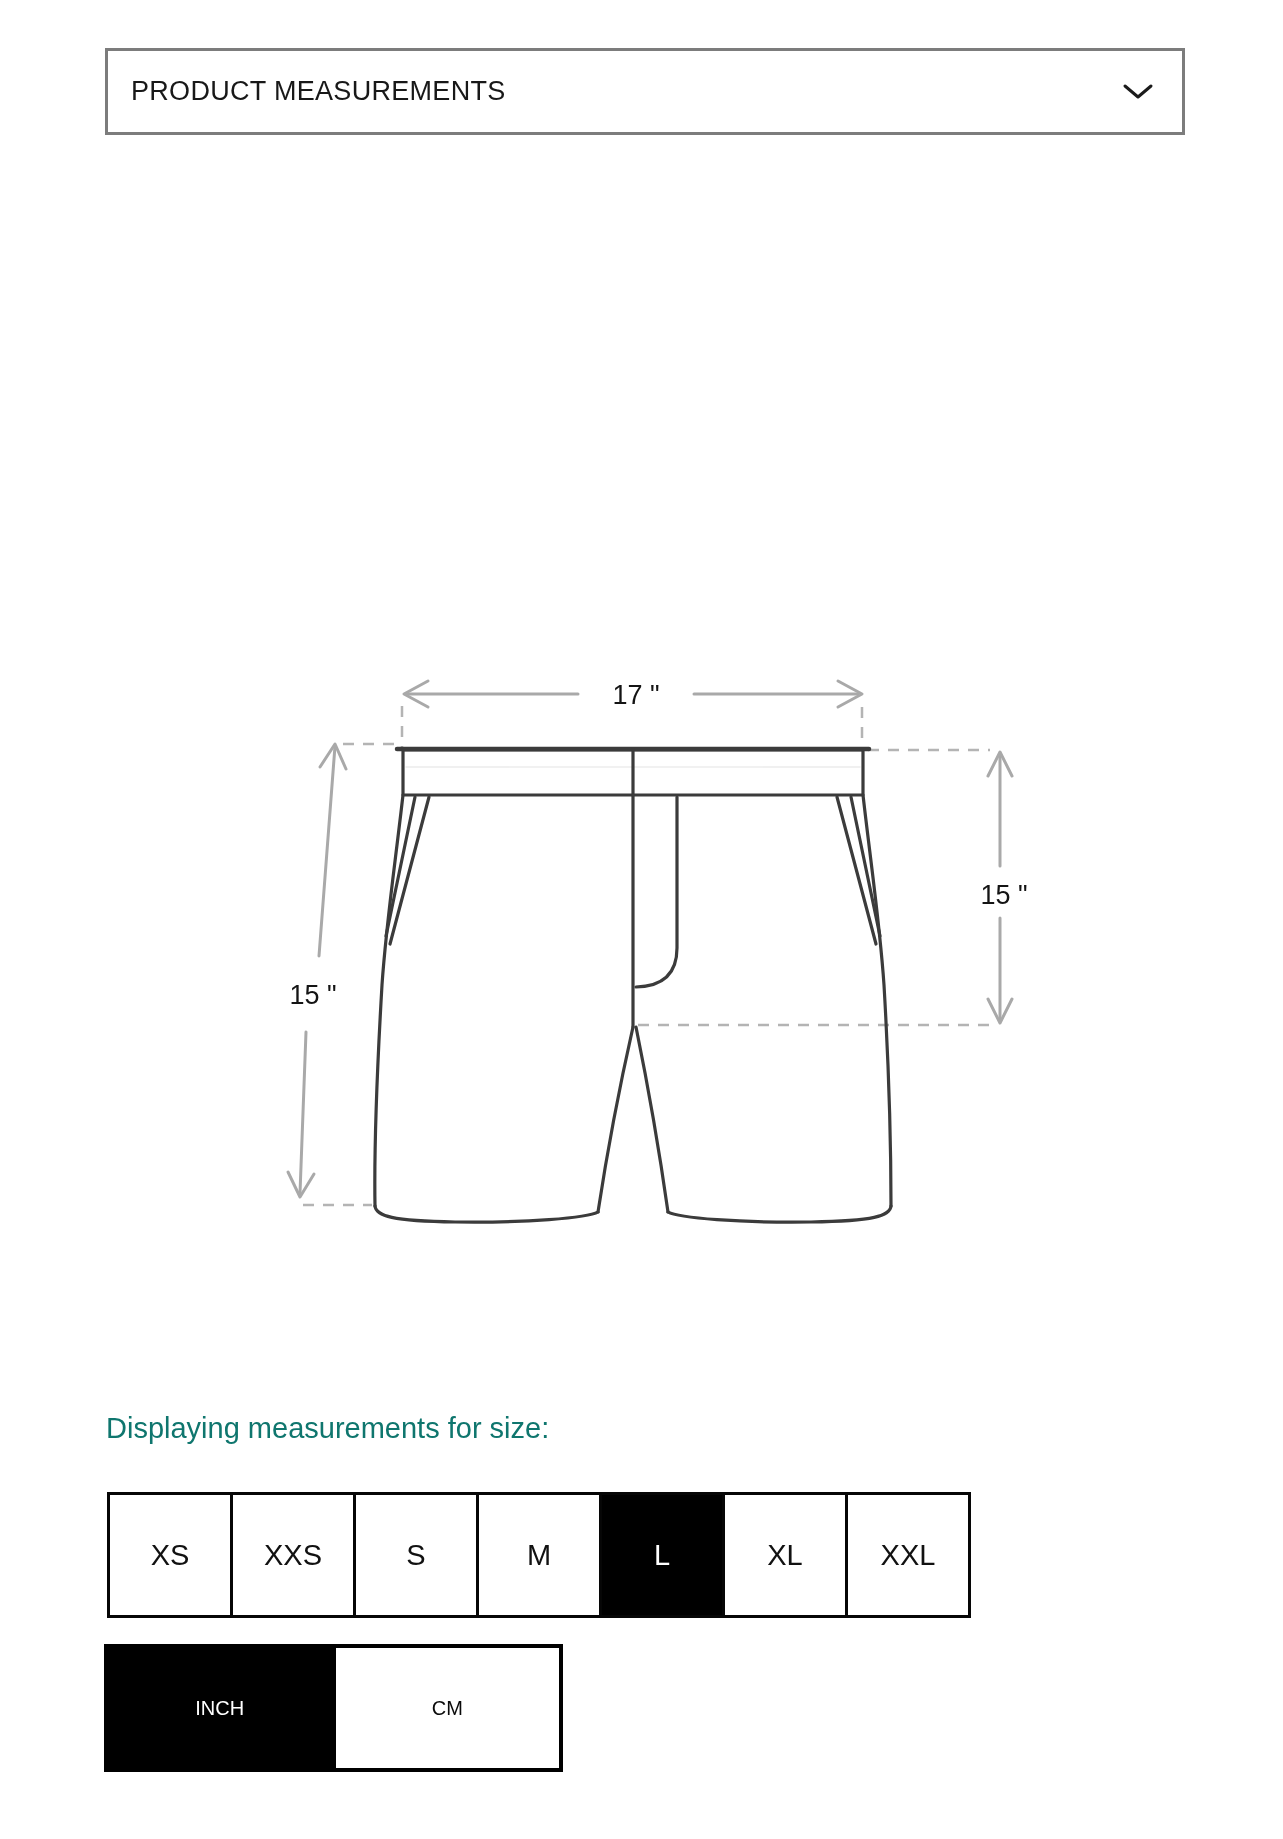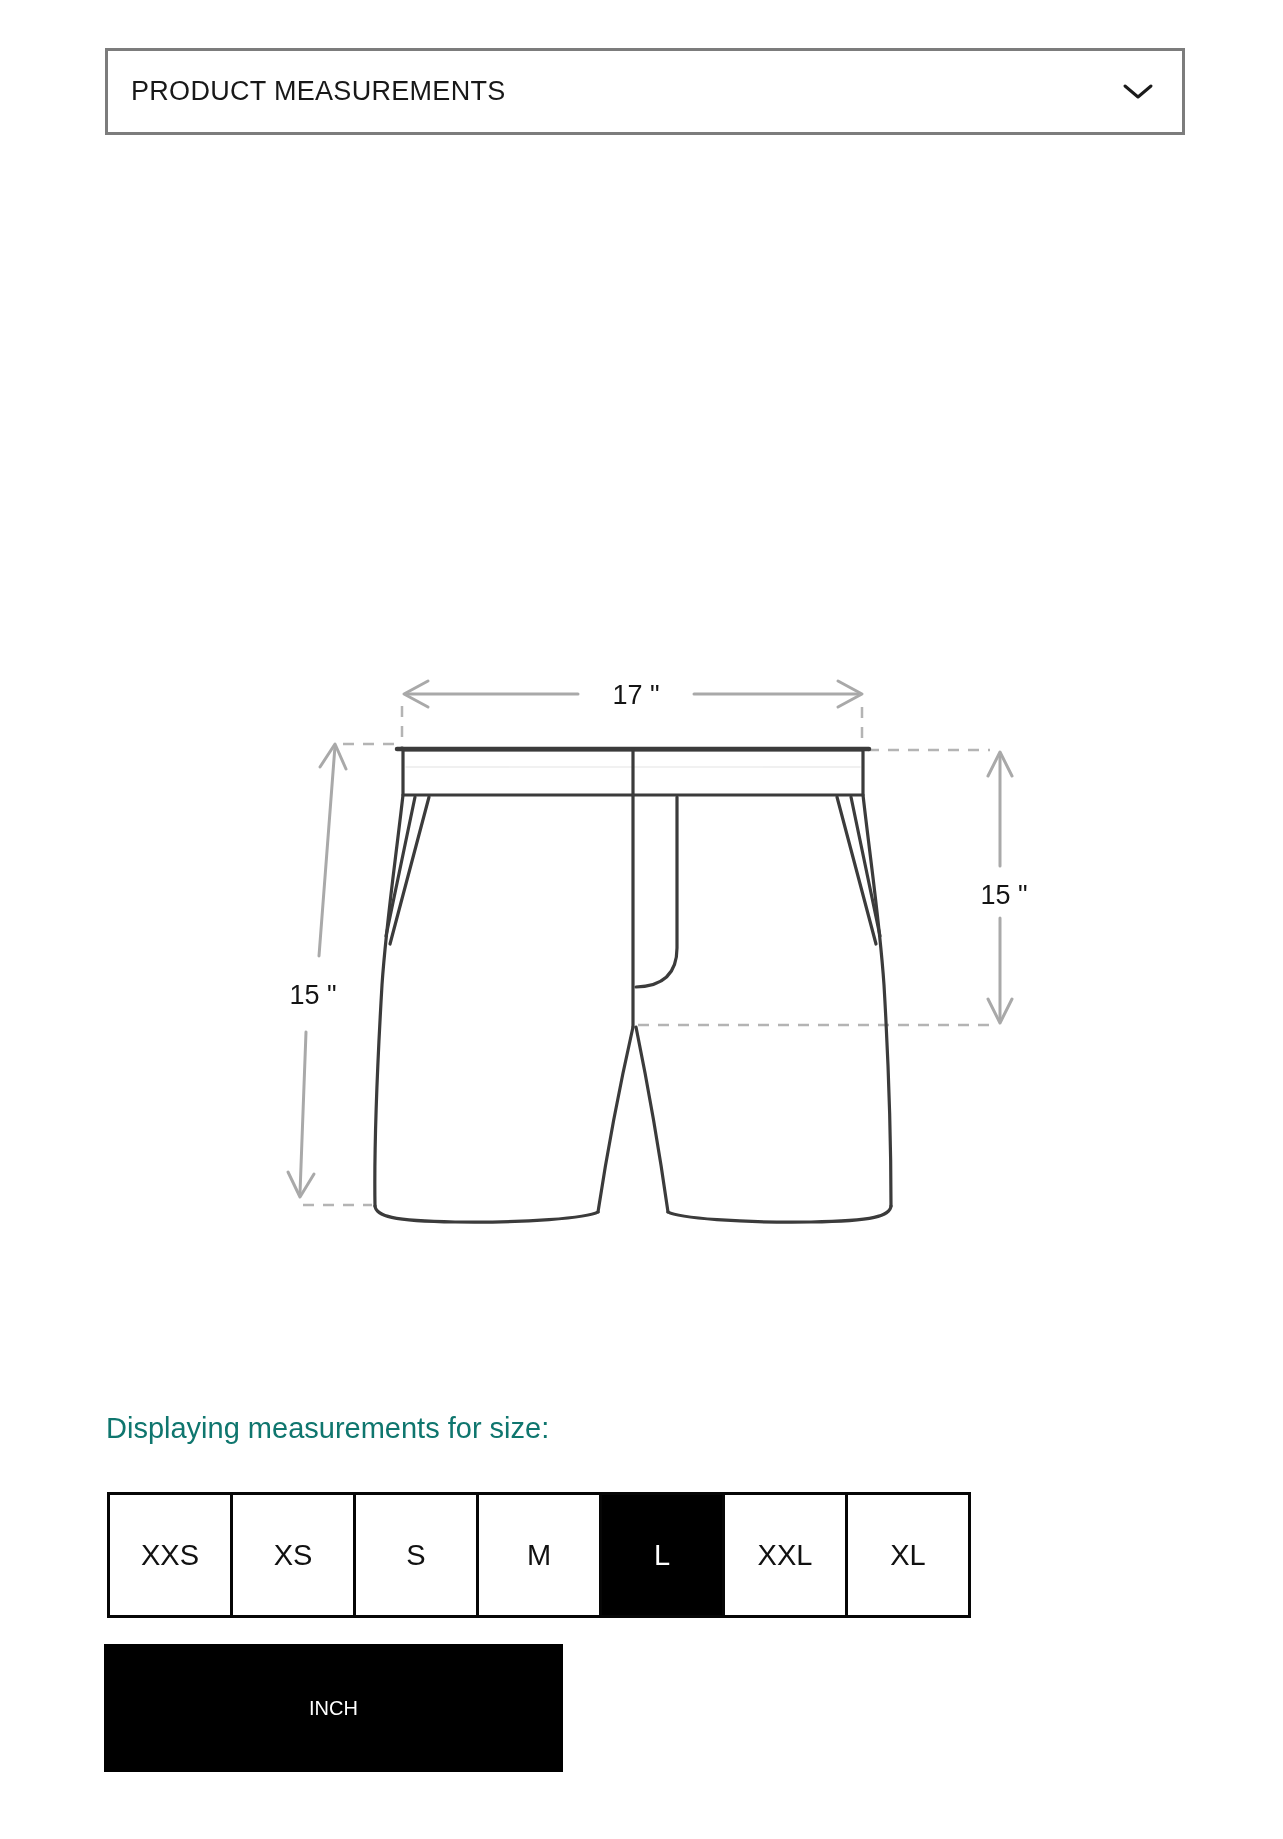--- a/index.html
+++ b/index.html
@@ -117,24 +117,25 @@
 
     <path d="M863,155 C871,225 880,285 884,345 C889,430 891,505 891,566"></path>
     <path d="M668,572 C678,578 741,583 811,582 C874,581 890,576 891,566"></path>
     <path d="M636,387 Q655,480 668,572"></path>
   </g>
 </svg>
 
 <div class="size-prompt">Displaying measurements for size:</div>
 
 <div class="sizes">
+  <button class="size-cell">XS</button>
   <button class="size-cell">XXS</button>
-  <button class="size-cell">XS</button>
   <button class="size-cell">S</button>
   <button class="size-cell">M</button>
   <button class="size-cell selected">L</button>
+  <button class="size-cell">XL</button>
   <button class="size-cell">XXL</button>
-  <button class="size-cell">XL</button>
 </div>
 
 <div class="units">
   <button class="unit-cell selected">INCH</button>
+  <button class="unit-cell">CM</button>
 </div>
 
 </body></html>

